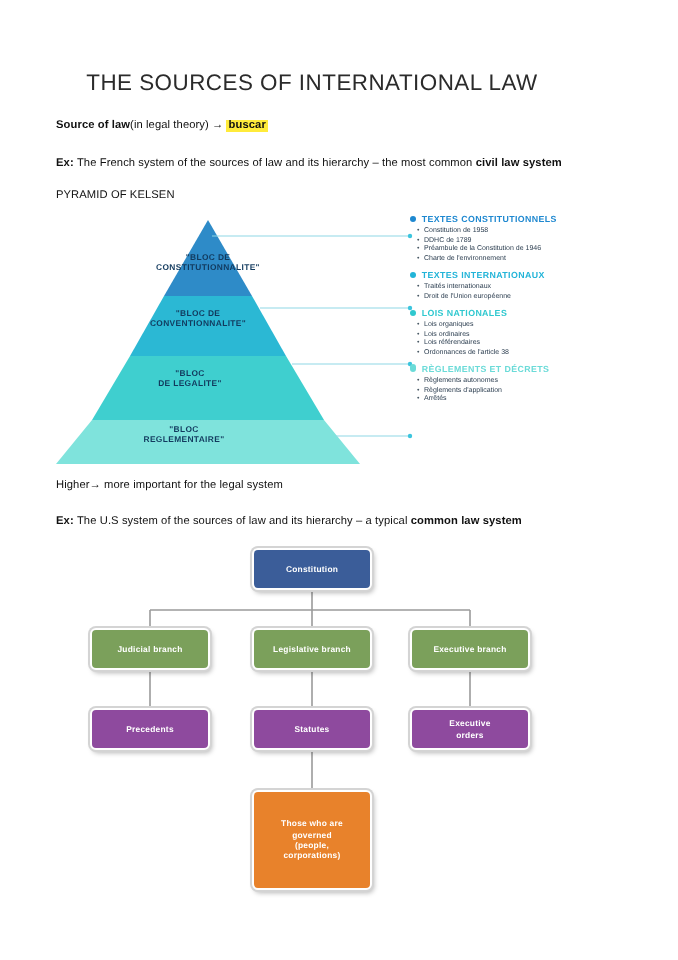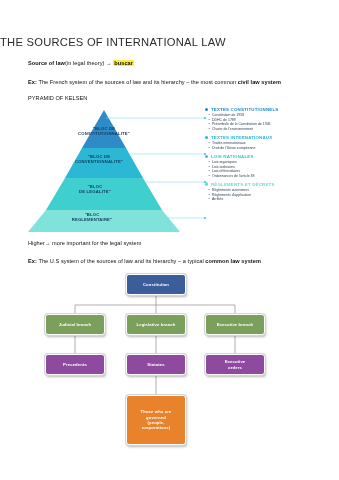--- a/index.html
+++ b/index.html
@@ -21,21 +21,21 @@
     inset: 0;
     background: #ffffff;
   }
 
   
   .doc-title {
     position: absolute;
     top: 36px;
     left: 0;
     width: 312px;
-    text-align: left;
+    text-align: center;
     font-size: 11.2px;
     letter-spacing: 0.25px;
     color: #2b2b2b;
     font-weight: 400;
   }
 
   
   .txt {
     position: absolute;
     font-size: 5.6px;

